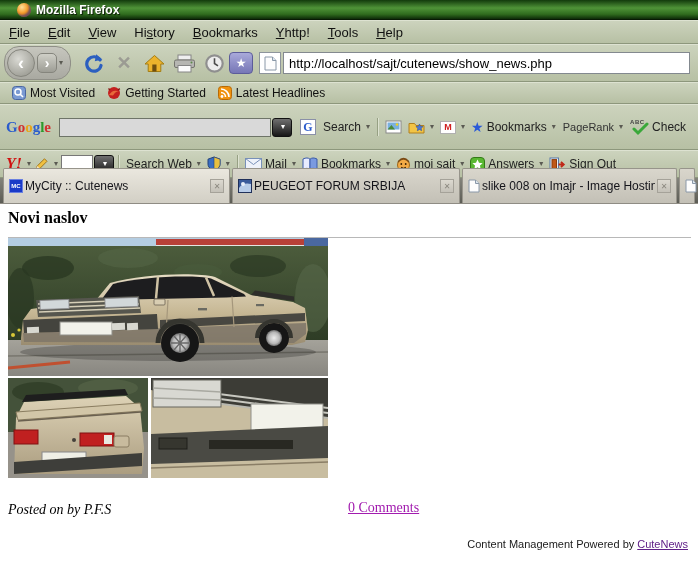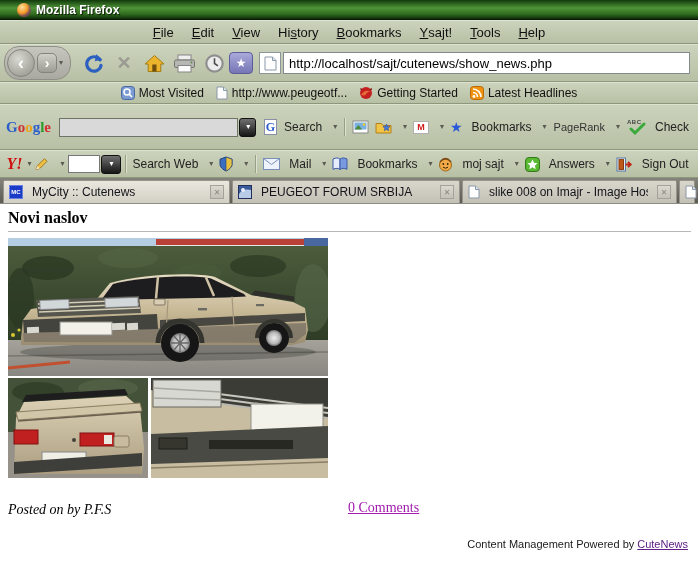--- a/index.html
+++ b/index.html
@@ -11,21 +11,21 @@
   .titlebar { height:20px; display:flex; align-items:center; padding-left:17px;
     background:linear-gradient(#123a0c, #4f9338 42%, #2f6b1e 75%, #0d2b08);
     border-bottom:1px solid #081a04; }
   .ff-icon { width:14px; height:14px; border-radius:50%;
     background:radial-gradient(circle at 35% 30%, #ffe09a, #f59a28 45%, #c4571a 75%, #7a2f08);
     box-shadow:inset -2px -2px 2px rgba(30,60,140,.55); margin-right:5px; }
   .title-text { color:#fff; font-size:12px; font-weight:bold; text-shadow:1px 1px 1px rgba(0,0,0,.8); }
 
   
   .bar { display:flex; align-items:center; background:linear-gradient(#ccd3bd,#b7c0a4);
-    border-bottom:1px solid #8d977c; border-top:1px solid #dde2d1;justify-content:center; }
+    border-bottom:1px solid #8d977c; border-top:1px solid #dde2d1; }
 
   
   .menubar { height:24px; font-size:13px; color:#111; }
   .menu-item { padding:3px 9px; cursor:default; }
   .menu-item .accel { text-decoration:underline; }
 
   
   .navbar { height:38px; padding:0 4px; }
   .nav-cluster { display:flex; align-items:center; background:linear-gradient(#c6c6be,#a9a9a1);
     border:1px solid #8f8f87; border-radius:15px; padding:2px 7px 2px 2px; margin-right:8px; }
@@ -57,54 +57,54 @@
   
   .gbar { height:46px; padding:0 6px; font-size:12px; color:#222; }
   .g-logo { font-size:15px; font-weight:bold; font-family:"Liberation Serif",serif; margin-right:8px; letter-spacing:0; }
   .gl-b{color:#2b5ccc;} .gl-r{color:#d03030;} .gl-y{color:#e8a41a;} .gl-g{color:#2c9a2c;}
   .g-input { width:212px; height:19px; background:#d9d9d9; border:1px solid #6e7468; }
   .blk-dd { width:20px; height:19px; border-radius:3px; background:linear-gradient(#707070,#161616);
     border:1px solid #111; display:flex; align-items:center; justify-content:center; margin-left:1px; }
   .gicon { width:16px; height:16px; background:#fff; border:1px solid #8a90a8; color:#2b5ccc;
     font-family:"Liberation Serif",serif; font-weight:bold; font-size:12px;
     display:flex; align-items:center; justify-content:center; margin:0 4px 0 8px; }
-  .toolbtn { display:flex; align-items:center; gap:9px; padding:2px 3px; }
+  .toolbtn { display:flex; align-items:center; gap:3px; padding:2px 3px; }
   .vsep { width:1px; height:18px; background:#96a083; box-shadow:1px 0 0 #dde2d1; margin:0 4px; }
   .mbox { width:16px; height:13px; background:#fff; border:1px solid #b0b0b0; color:#d02020;
     font-weight:bold; font-size:9px; display:flex; align-items:center; justify-content:center; }
   .bluestar { color:#2a5ad8; font-size:14px; line-height:1; }
   .pagerank { font-size:11px; color:#333; padding:1px 4px; }
   .abc-wrap { position:relative; width:19px; height:17px; }
   .abc-txt { position:absolute; top:0; left:0; font-size:6px; font-weight:bold; color:#444; letter-spacing:.5px; }
 
   
   .ybar { height:28px; padding:0 6px; font-size:12px; color:#222; }
   .y-logo { color:#d01010; font-family:"Liberation Serif",serif; font-style:italic;
     font-weight:bold; font-size:16px; margin-right:3px; }
   .y-input { width:32px; height:18px; background:#fff; border:1px solid #777; }
 
   
   .tabstrip { height:26px; background:linear-gradient(#83837b,#5c5c55); display:flex;
     align-items:flex-end; padding:0 0 0 3px; border-bottom:1px solid #8f8c84; }
-  .tab { height:23px; display:flex; align-items:center; gap:9px; padding:0 5px;
+  .tab { height:35px; display:flex; align-items:center; gap:2px; padding:0 5px;
     background:linear-gradient(#d9d6cc,#c3c0b6); border:1px solid #97948b; border-bottom:none;
     border-radius:2px 2px 0 0; margin-right:2px; font-size:12px; color:#14141a; position:relative; }
   .tab.active { background:linear-gradient(#eae7de,#d2cfc5); }
   .tab-title { flex:1; white-space:nowrap; overflow:hidden; }
   .tab-close { width:14px; height:14px; background:linear-gradient(#dcd9d0,#c4c1b8);
     border:1px solid #a5a299; display:flex; align-items:center; justify-content:center;
     font-size:8px; color:#8a877e; }
   .mc-fav { width:14px; height:14px; background:#1a3ac8; border:1px solid #6a80e0; color:#fff;
     font-size:6px; font-weight:bold; display:flex; align-items:center; justify-content:center; }
   .t1{width:227px;} .t2{width:228px;} .t3{width:215px;} .t4{width:16px; margin-right:0;}
 
   
   .page { height:379px; background:#fff; position:relative; font-family:"Liberation Serif",serif; }
   .article-title { position:absolute; top:5px; left:8px; right:7px; font-size:16px; font-weight:bold;
-    color:#000; padding-bottom:4px; border-bottom:1px solid #b8b8b8; }
+    color:#000; padding-bottom:10px; border-bottom:1px solid #b8b8b8; }
   .news-images { position:absolute; top:34px; left:8px; width:320px; }
   .img-row { display:flex; gap:3px; margin-top:2px; }
   .posted-row { position:absolute; top:296px; left:8px; right:8px; height:20px; }
   .posted { font-style:italic; font-size:14px; color:#000; }
   .comments-link { position:absolute; left:340px; top:0; font-size:14px; color:#a21caf;
     text-decoration:underline; cursor:pointer; }
   .cms-footer { position:absolute; top:334px; right:10px; font-family:"Liberation Sans",sans-serif;
     font-size:11px; color:#1a1a1a; }
   .cms-link { color:#602088; text-decoration:underline; cursor:pointer; margin-left:3px; }
   svg { display:block; }
@@ -118,21 +118,21 @@
     <span class="ff-icon"></span>
     <span class="title-text">Mozilla Firefox</span>
   </div>
 
   <div class="bar menubar">
     <span class="menu-item"><span></span><span class="accel">F</span><span>ile</span></span>
     <span class="menu-item"><span></span><span class="accel">E</span><span>dit</span></span>
     <span class="menu-item"><span></span><span class="accel">V</span><span>iew</span></span>
     <span class="menu-item"><span>Hi</span><span class="accel">s</span><span>tory</span></span>
     <span class="menu-item"><span></span><span class="accel">B</span><span>ookmarks</span></span>
-    <span class="menu-item"><span></span><span class="accel">Y</span><span>sajt!</span></span>
+    <span class="menu-item"><span></span><span class="accel">Y</span><span>http!</span></span>
     <span class="menu-item"><span></span><span class="accel">T</span><span>ools</span></span>
     <span class="menu-item"><span></span><span class="accel">H</span><span>elp</span></span>
   </div>
 
   <div class="bar navbar">
     <div class="nav-cluster">
       <div class="back-btn">
           <span>‹</span>
         </div>
       <div class="fwd-btn">
@@ -196,29 +196,20 @@
   <div class="bar bmbar">
     <span class="bm-item">
       <span>
           <svg width="14" height="14" viewBox="0 0 14 14">
             <rect x="0.5" y="0.5" width="13" height="13" rx="3" fill="#7a9ad2" stroke="#4a66a0"></rect>
             <circle cx="6" cy="6" r="3" fill="none" stroke="#fff" stroke-width="1.5"></circle>
             <line x1="8.2" y1="8.2" x2="11" y2="11" stroke="#fff" stroke-width="1.6"></line>
           </svg>
         </span>
       <span>Most Visited</span>
-    </span>
-    <span class="bm-item">
-      <span>
-          <svg width="12" height="14" viewBox="0 0 12 14">
-            <path d="M1,1 h6.5 l3.5,3.5 V13 H1 Z" fill="#fdfdfd" stroke="#8a98a8"></path>
-            <path d="M7.5,1 v3.5 H11" fill="#dbe6f0" stroke="#8a98a8"></path>
-          </svg>
-        </span>
-      <span>http://www.peugeotf...</span>
     </span>
     <span class="bm-item">
       <span>
           <svg width="14" height="14" viewBox="0 0 14 14">
             <circle cx="7" cy="7" r="6" fill="#c42020"></circle>
             <path d="M2,9 Q6,2.5 12.2,5.8 Q9,4.5 6,9.5" fill="#e86a3a"></path>
             <path d="M3,4 L1.5,2.5 M11,4 L12.8,2.6" stroke="#8a1212" stroke-width="1.4"></path>
           </svg>
         </span>
       <span>Getting Started</span>

